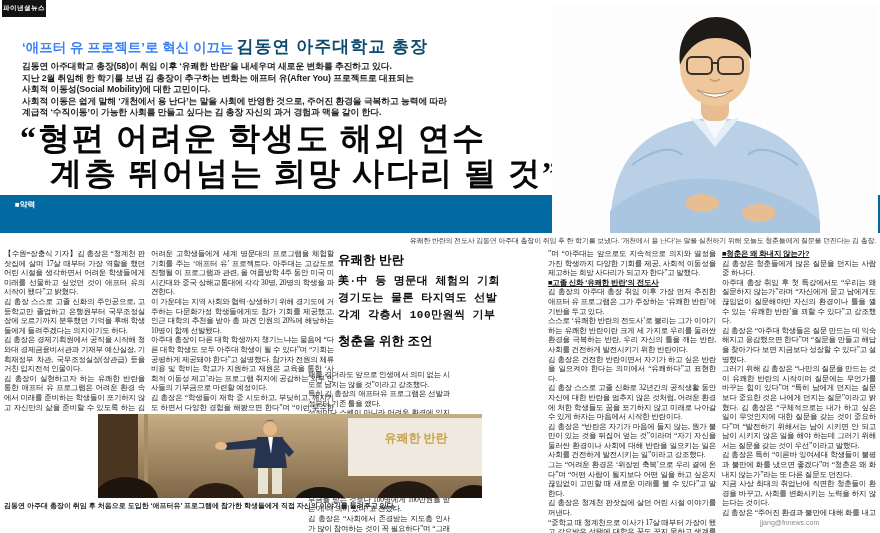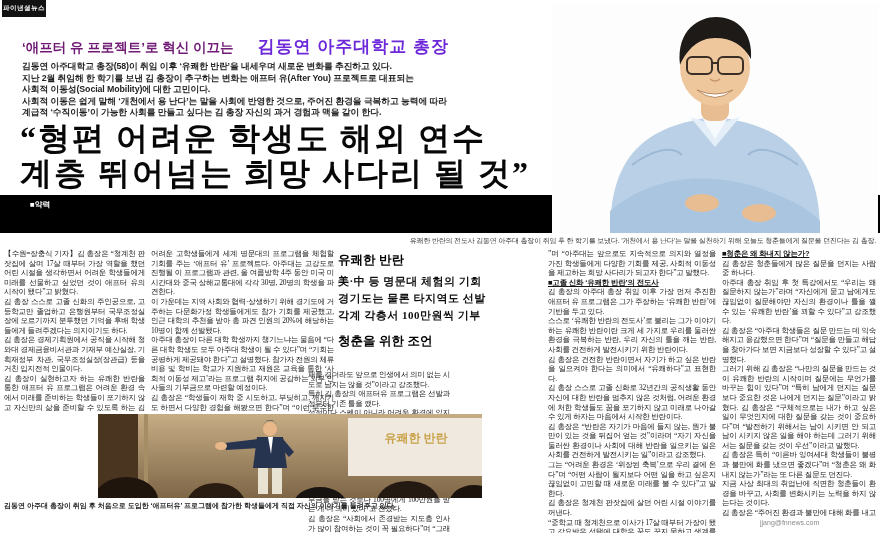--- a/index.html
+++ b/index.html
@@ -6,32 +6,32 @@
   .page{position:relative;width:880px;height:533px;background:#fff;overflow:hidden;
         font-family:"Liberation Serif",serif;color:#1a1a1a;}
   
   .logo{position:absolute;left:2px;top:0;width:44px;height:17px;background:#121212;color:#fff;
         font:bold 6.5px "Liberation Sans",sans-serif;display:flex;align-items:center;justify-content:center;
         letter-spacing:.5px;}
   .dateline{position:absolute;right:10px;top:3px;font:bold 9px "Liberation Sans",sans-serif;color:#3a3a3a;
         letter-spacing:1.5px;}
   
   .kicker{position:absolute;left:22px;top:35px;white-space:nowrap;}
-  .kicker .red{color:#701a75;font:bold 13.5px "Liberation Sans",sans-serif;margin-right:24px;}
-  .kicker .blk{color:#6d28d9;font:bold 17px "Liberation Sans",sans-serif;letter-spacing:1px;}
+  .kicker .red{color:#3b82f6;font:bold 13.5px "Liberation Sans",sans-serif;margin-right:3px;}
+  .kicker .blk{color:#0c4a6e;font:bold 17px "Liberation Sans",sans-serif;letter-spacing:1px;}
   
   .intro{position:absolute;left:22px;top:61px;width:545px;font:600 8.8px "Liberation Sans",sans-serif;
         line-height:11.6px;color:#222;white-space:pre-line;letter-spacing:-.1px;}
   
   .quote{position:absolute;left:20px;top:121px;font-weight:bold;font-size:32px;line-height:35px;
         color:#070707;letter-spacing:2px;font-family:"Liberation Serif",serif;}
-  .quote .q2{}
+  .quote .q2{margin-left:30px;}
   
-  .bluebar{position:absolute;left:0;top:195px;width:880px;height:38px;background:#000000;color:#fff;
-        box-sizing:border-box;padding:4px 0 0 30px;display:flex;font:bold 7.8px "Liberation Sans",sans-serif;justify-content:space-between;}
+  .bluebar{position:absolute;left:0;top:195px;width:880px;height:38px;background:#0369a1;color:#fff;
+        box-sizing:border-box;padding:4px 0 0 15px;display:flex;font:bold 7.8px "Liberation Sans",sans-serif;justify-content:space-between;}
   .plabel{margin-right:6px;flex:0 0 auto;}
   .ptext{white-space:pre-line;line-height:10px;text-align:center;width:500px;letter-spacing:-.1px;}
   
   .portrait{position:absolute;left:552px;top:5px;width:326px;height:228px;background:#fdfdfd;}
   .portrait svg{display:block;}
   .caption-top{position:absolute;left:360px;top:236px;width:516px;font:7px "Liberation Sans",sans-serif;
         color:#333;text-align:right;letter-spacing:-.2px;}
   
   .col{position:absolute;font-size:7.5px;line-height:9.6px;text-align:justify;color:#161616;
         overflow:hidden;word-break:break-all;letter-spacing:-.2px;}
@@ -40,21 +40,21 @@
   .col1{left:4px;top:249px;width:141px;height:162px;}
   .col2{left:151px;top:249px;width:183px;height:162px;}
   .col3{left:308px;top:370px;width:142px;height:163px;}
   .col4{left:548px;top:249px;width:168px;height:284px;}
   .col5{left:722px;top:249px;width:154px;height:268px;}
   .email{position:absolute;left:760px;top:519px;font:7px "Liberation Sans",sans-serif;color:#8a8a8a;}
   
   .sumbox{position:absolute;left:338px;top:252px;width:208px;height:114px;background:#fff;}
   .sb-title{font:bold 12.5px "Liberation Sans",sans-serif;color:#000;margin:0 0 4px 0;}
   .sb-lines{font-weight:600;font-size:11px;line-height:17px;white-space:pre-line;letter-spacing:.5px;
-        color:#101010;margin:0 0 9px 0;font-family:Liberation Serif, serif;}
+        color:#101010;margin:0 0 9px 0;font-family:Liberation Mono, monospace;}
   
   .photo2{position:absolute;left:98px;top:414px;width:384px;height:84px;overflow:hidden;}
   .caption2{position:absolute;left:4px;top:501px;width:478px;font:bold 7px "Liberation Sans",sans-serif;
         color:#222;line-height:9.5px;}
 </style>
 </head>
 <body>
 
 <div class="page">
 
@@ -129,21 +129,21 @@
   <div class="col col3">
     <div class="txt">패를 겪더라도 앞으로 인생에서 의미 없는 시도로 남지는 않을 것”이라고 강조했다.
 특히 김 총장의 애프터유 프로그램은 선발과정부터 기존 틀을 깼다.
 성적이나 스펙이 아니라 어려운 환경에 있지만 해보겠다는 의지가 있는 학생을 본인이나 학우, 교수, 직원이 직접 추천했다. 또 경제적으로 어려운 학생에게 세계 명문대 경험을 제공하겠다는 취지에 공감하는 이들에게 100만원씩 기부금(100만원의 기적)을 받았다.
 김 총장은 “우리 사회가 지속가능한 발전을 하기 위해 가장 필요한 ‘사회적 이동성’에 필요한 프로젝트”라며 “한 명에게 1억원의 기부금을 받는 것보다 100명에게 100만원을 받는 게 더 의미 있다”고 전했다.
 김 총장은 “사회에서 존경받는 지도층 인사가 많이 참여하는 것이 꼭 필요하다”며 “그래야 ‘이런 분들이 우리를 위해 참여하셨구나’라는 생각에 어려운 학생들이 힘과 용기를 얻을 수 있을 것”이라고 설명했다.
 김 총장은 “계층이동이 원활한 사회가 건강한 사회라는 생각과 가치를 확산시키고</div>
   </div>
 
   <div class="col col4">
-    <div class="txt">”며 “아주대는 앞으로도 지속적으로 의지와 열정을 가진 학생들에게 다양한 기회를 제공, 사회적 이동성을 제고하는 희망 사다리가 되고자 한다”고 말했다.</div>
+    <div class="txt">”며 “아주대는 앞으로도 지속적으로 의지와 열정을 가진 학생까지 다양한 기회를 제공, 사회적 이동성을 제고하는 희망 사다리가 되고자 한다”고 말했다.</div>
     <div class="subhead">■고졸 신화 ‘유쾌한 반란’의 전도사</div>
     <div class="txt">김 총장의 아주대 총장 취임 이후 가장 먼저 추진한 애프터 유 프로그램은 그가 주장하는 ‘유쾌한 반란’에 기반을 두고 있다.
 스스로 ‘유쾌한 반란의 전도사’로 불리는 그가 이야기하는 유쾌한 반란이란 크게 세 가지로 우리를 둘러싼 환경을 극복하는 반란, 우리 자신의 틀을 깨는 반란, 사회를 건전하게 발전시키기 위한 반란이다.
 김 총장은 건전한 반란이면서 자기가 하고 싶은 반란을 일으켜야 한다는 의미에서 “유쾌하다”고 표현한다.
 김 총장 스스로 고졸 신화로 32년간의 공직생활 동안 자신에 대한 반란을 멈추지 않은 것처럼, 어려운 환경에 처한 학생들도 꿈을 포기하지 않고 미래로 나아갈 수 있게 하자는 마음에서 시작한 반란이다.
 김 총장은 “반란은 자기가 마음에 들지 않는, 뭔가 불만이 있는 것을 뒤집어 엎는 것”이라며 “자기 자신을 둘러싼 환경이나 사회에 대해 반란을 일으키는 일은 사회를 건전하게 발전시키는 일”이라고 강조했다.
 그는 “어려운 환경은 ‘위장된 축복’으로 우리 곁에 온다”며 “어떤 사람이 될지보다 어떤 일을 하고 싶은지 끊임없이 고민할 때 새로운 미래를 볼 수 있다”고 말한다.
 김 총장은 청계천 판잣집에 살던 어린 시절 이야기를 꺼낸다.
 “중학교 때 청계천으로 이사가 17살 때부터 가장이 됐고 강요받은 선택에 대학은 꿈도 꾸지 못하고 생계를 위해 상업고등학교에 진학했다”며 “당시 어려웠던 환경이 지금은 위장된 축복이었음을 알았고 어려운 환경에 대한 반란이 일어날 때 발전할 수 있었다”고 전했다.</div>
   </div>

